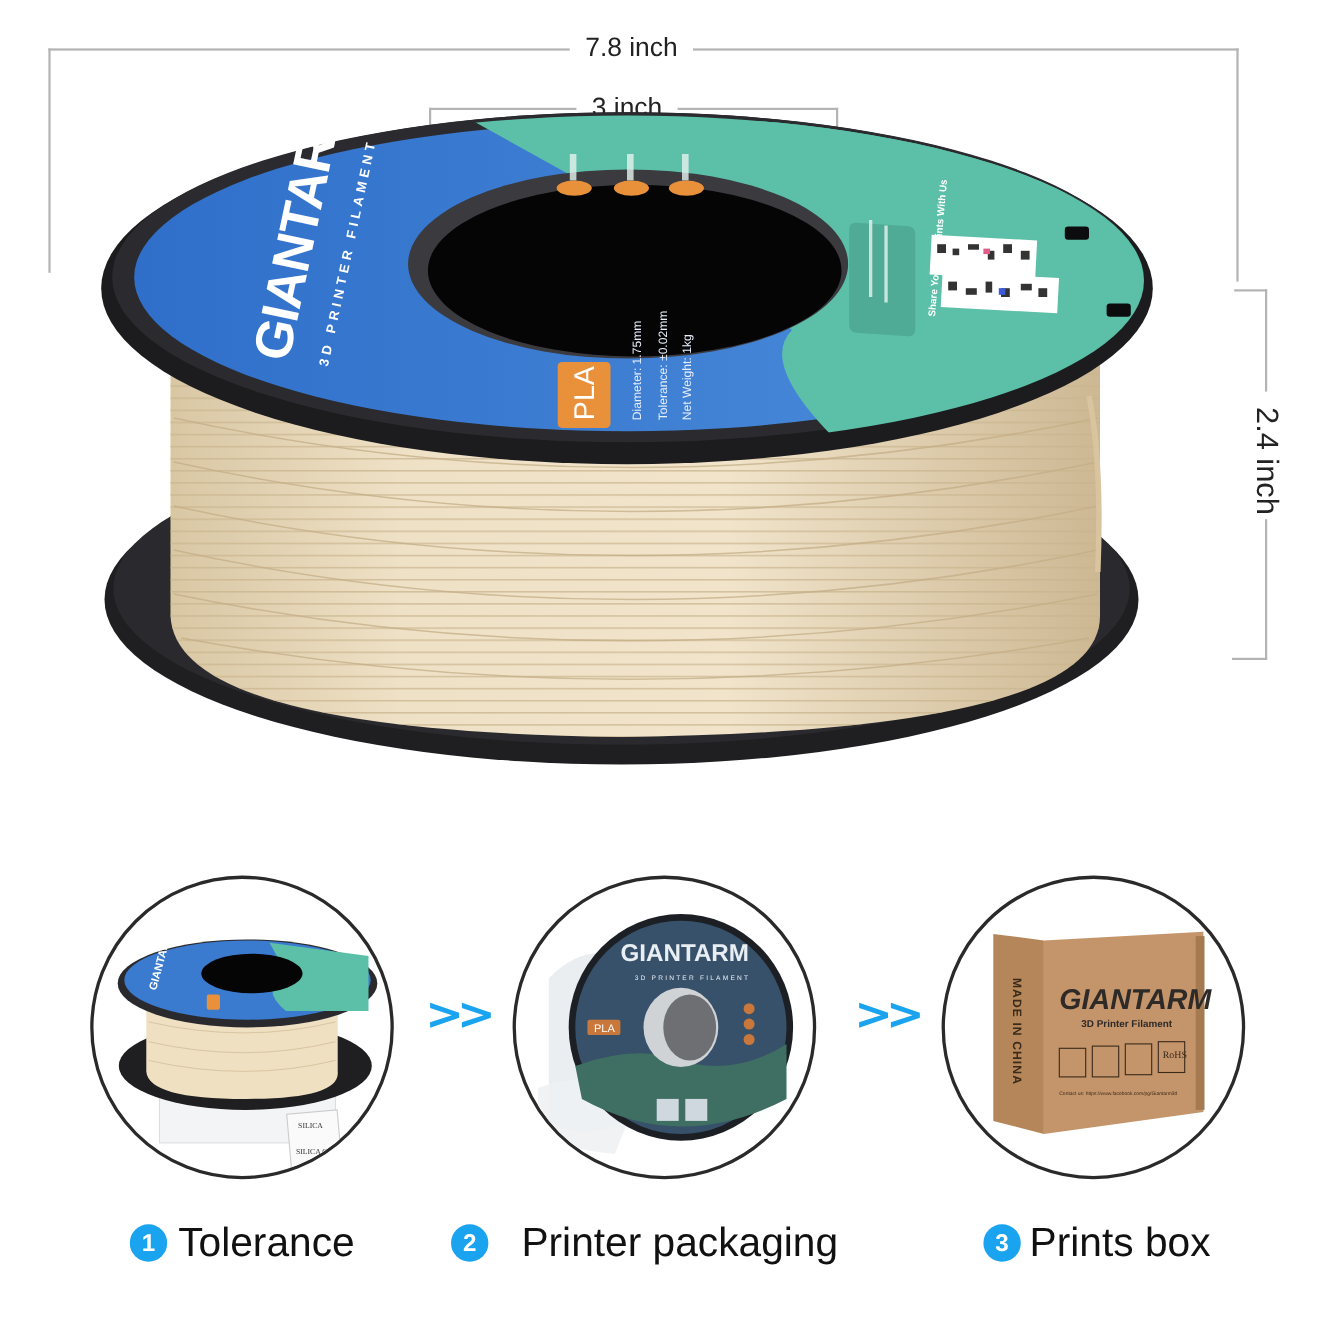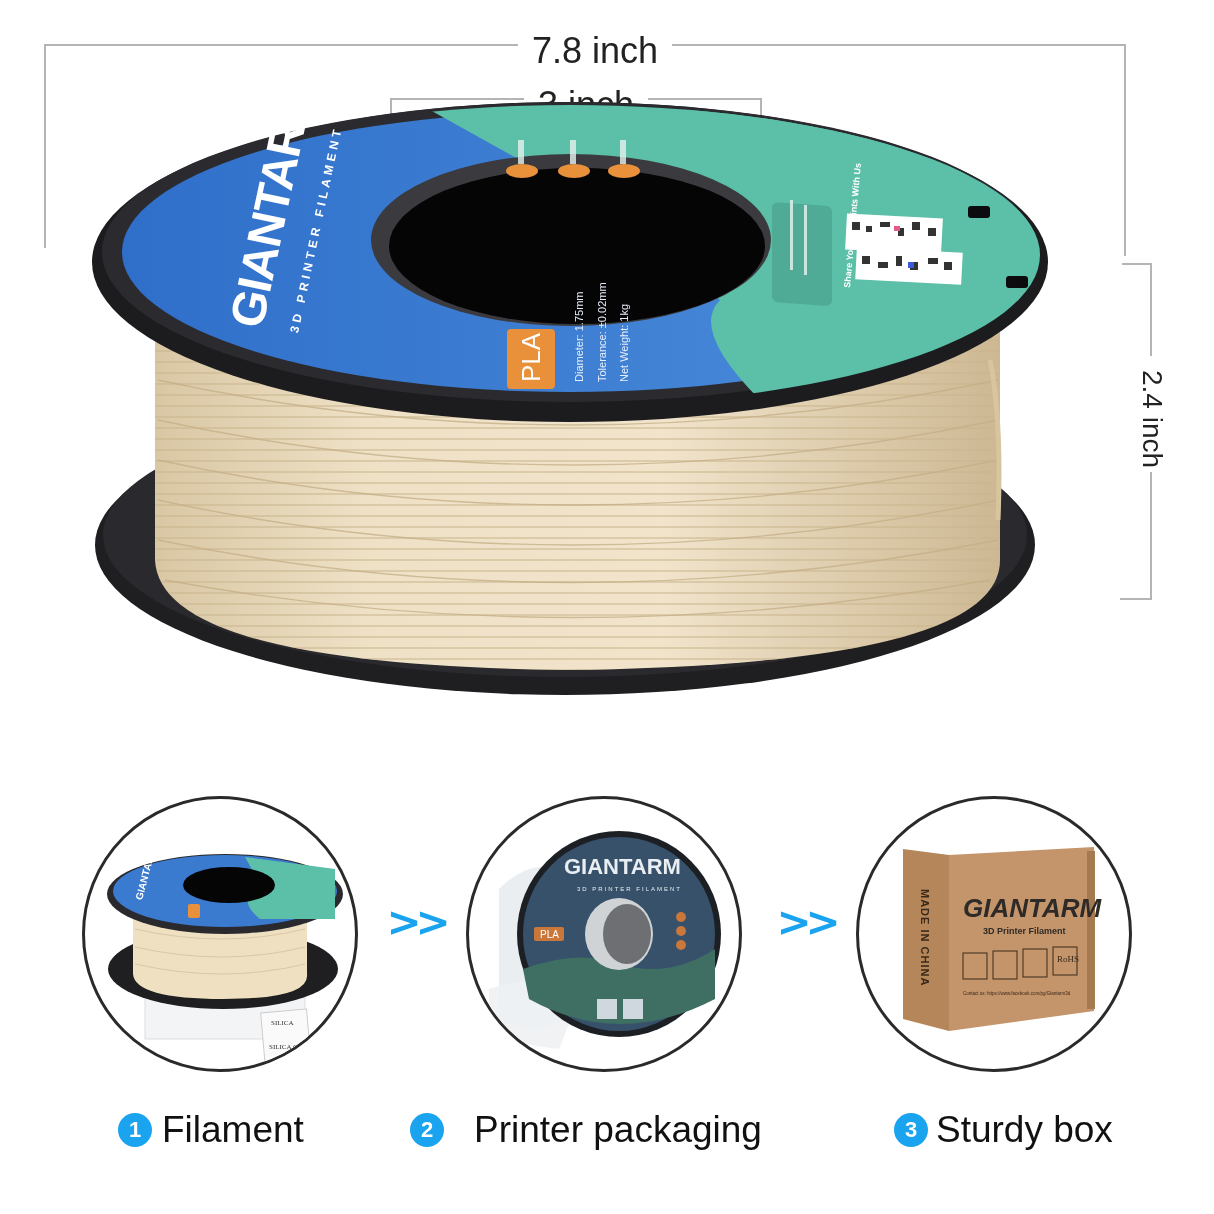--- a/index.html
+++ b/index.html
@@ -1,20 +1,20 @@
 <!DOCTYPE html>
 <html><head>
 <meta charset="utf-8">
 <style>
   html, body { margin:0; padding:0; background:#ffffff; }
   body { width:1214px; height:1214px; position:relative; overflow:hidden; font-family:"Liberation Sans", sans-serif; }
 
   
   .dim-line { position:absolute; background:#b4b4b4; }
-  .dim-label { position:absolute; color:#222; font-size:36px; font-family:"Liberation Sans", sans-serif; white-space:nowrap; background:#fff; padding:0 14px; }
+  .dim-label { position:absolute; color:#222; font-size:24px; font-family:"Liberation Sans", sans-serif; white-space:nowrap; background:#fff; padding:0 14px; }
   .dim-label-v { position:absolute; color:#222; font-size:28px; white-space:nowrap; transform:rotate(90deg); transform-origin:center center; background:#fff; padding:0 14px; }
 
   
   #main-spool { position:absolute; left:0; top:0; width:1214px; height:720px; }
 
   
   .circle { position:absolute; width:276px; height:276px; border-radius:50%; border:3px solid #2a2a2a; background:#fff; overflow:hidden; box-sizing:border-box; }
   .arrow { position:absolute; color:#1aa3ee; font-weight:bold; font-size:40px; letter-spacing:-6px; font-family:"DejaVu Sans", sans-serif; transform:scaleX(1.05); }
 
   .step { position:absolute; top:1107px; height:46px; display:flex; align-items:center; }
@@ -221,22 +221,22 @@
       <rect x="164" y="150" width="24" height="28"></rect>
       <rect x="194" y="148" width="24" height="28"></rect>
     </g>
     <text x="198" y="163" font-size="9" font-family="Liberation Serif, serif" fill="#3a2a1a">RoHS</text>
     <text x="104" y="196" font-size="4.5" font-family="Liberation Sans, sans-serif" fill="#3a2a1a">Contact us: https://www.facebook.com/pg/Giantarm3d</text>
   </svg>
 </div>
 
 <div class="step" style="left:118px;">
   <div class="step-num">1</div>
-  <div class="step-label">Filament</div>
+  <div class="step-label">Tolerance</div>
 </div>
 <div class="step" style="left:410px;">
   <div class="step-num" style="margin-right:30px;">2</div>
   <div class="step-label">Printer packaging</div>
 </div>
 <div class="step" style="left:894px;">
   <div class="step-num" style="margin-right:8px;">3</div>
-  <div class="step-label">Sturdy box</div>
+  <div class="step-label">Prints box</div>
 </div>
 
 </body></html>

